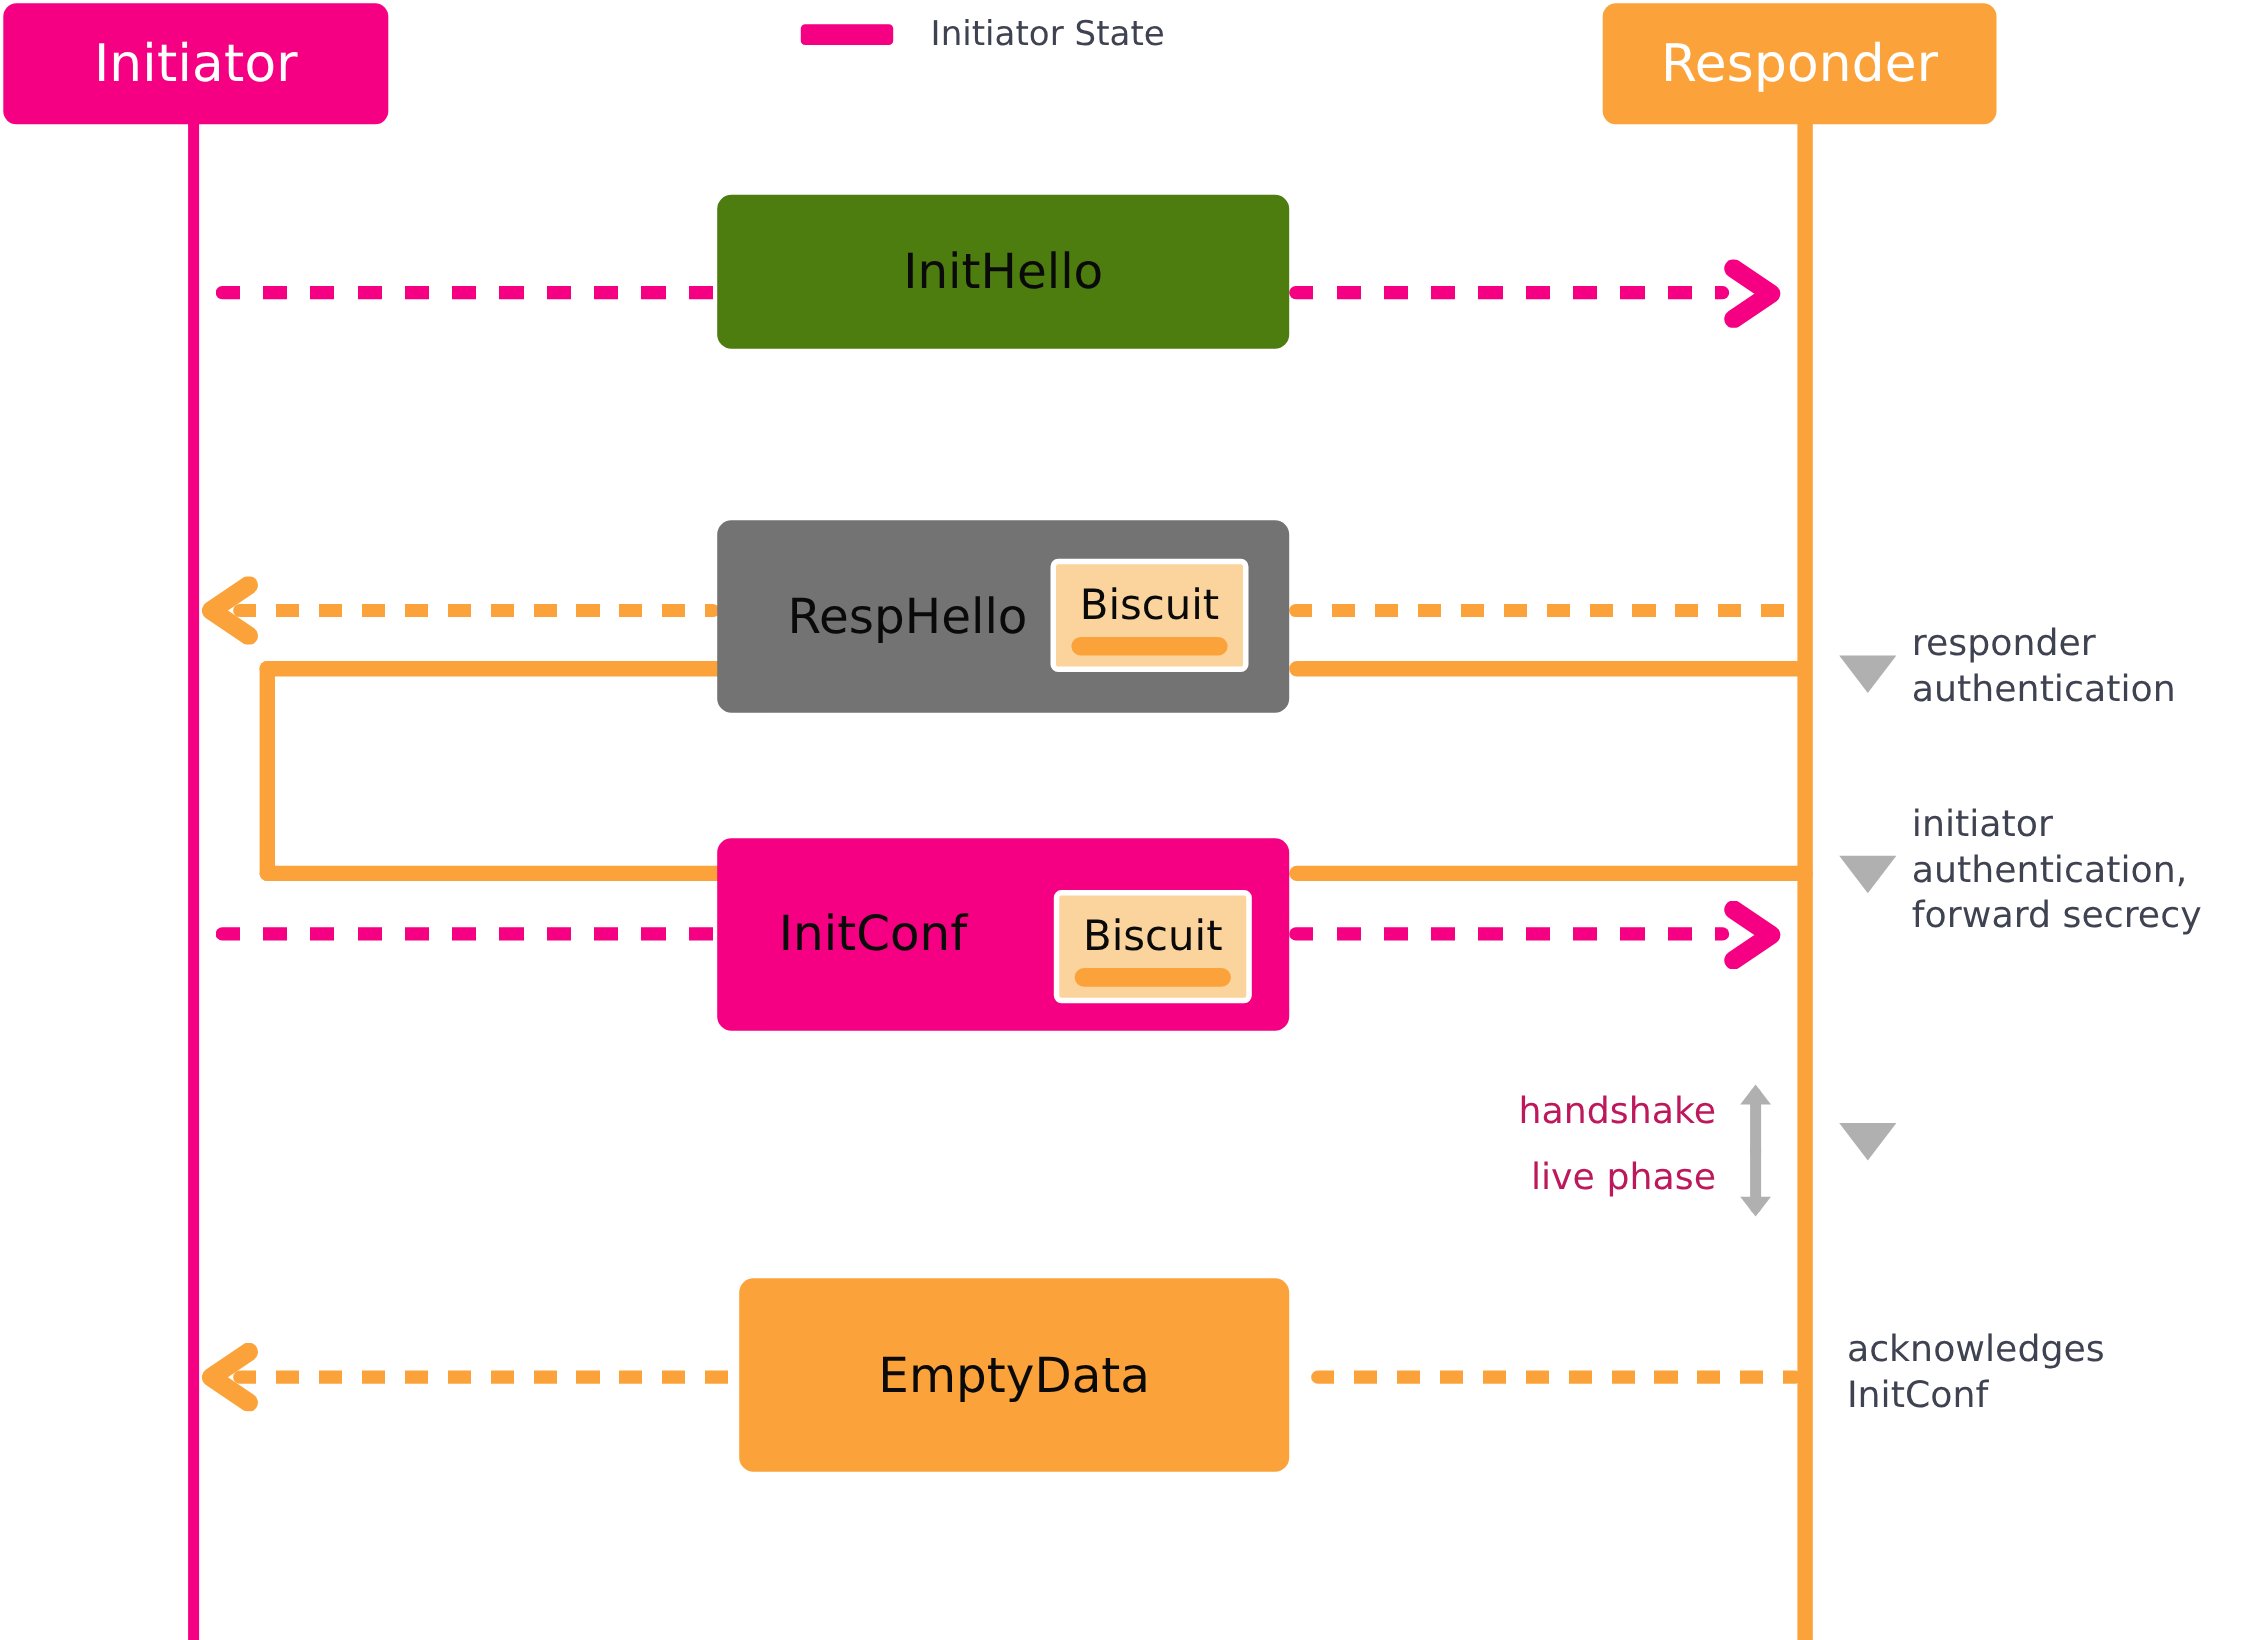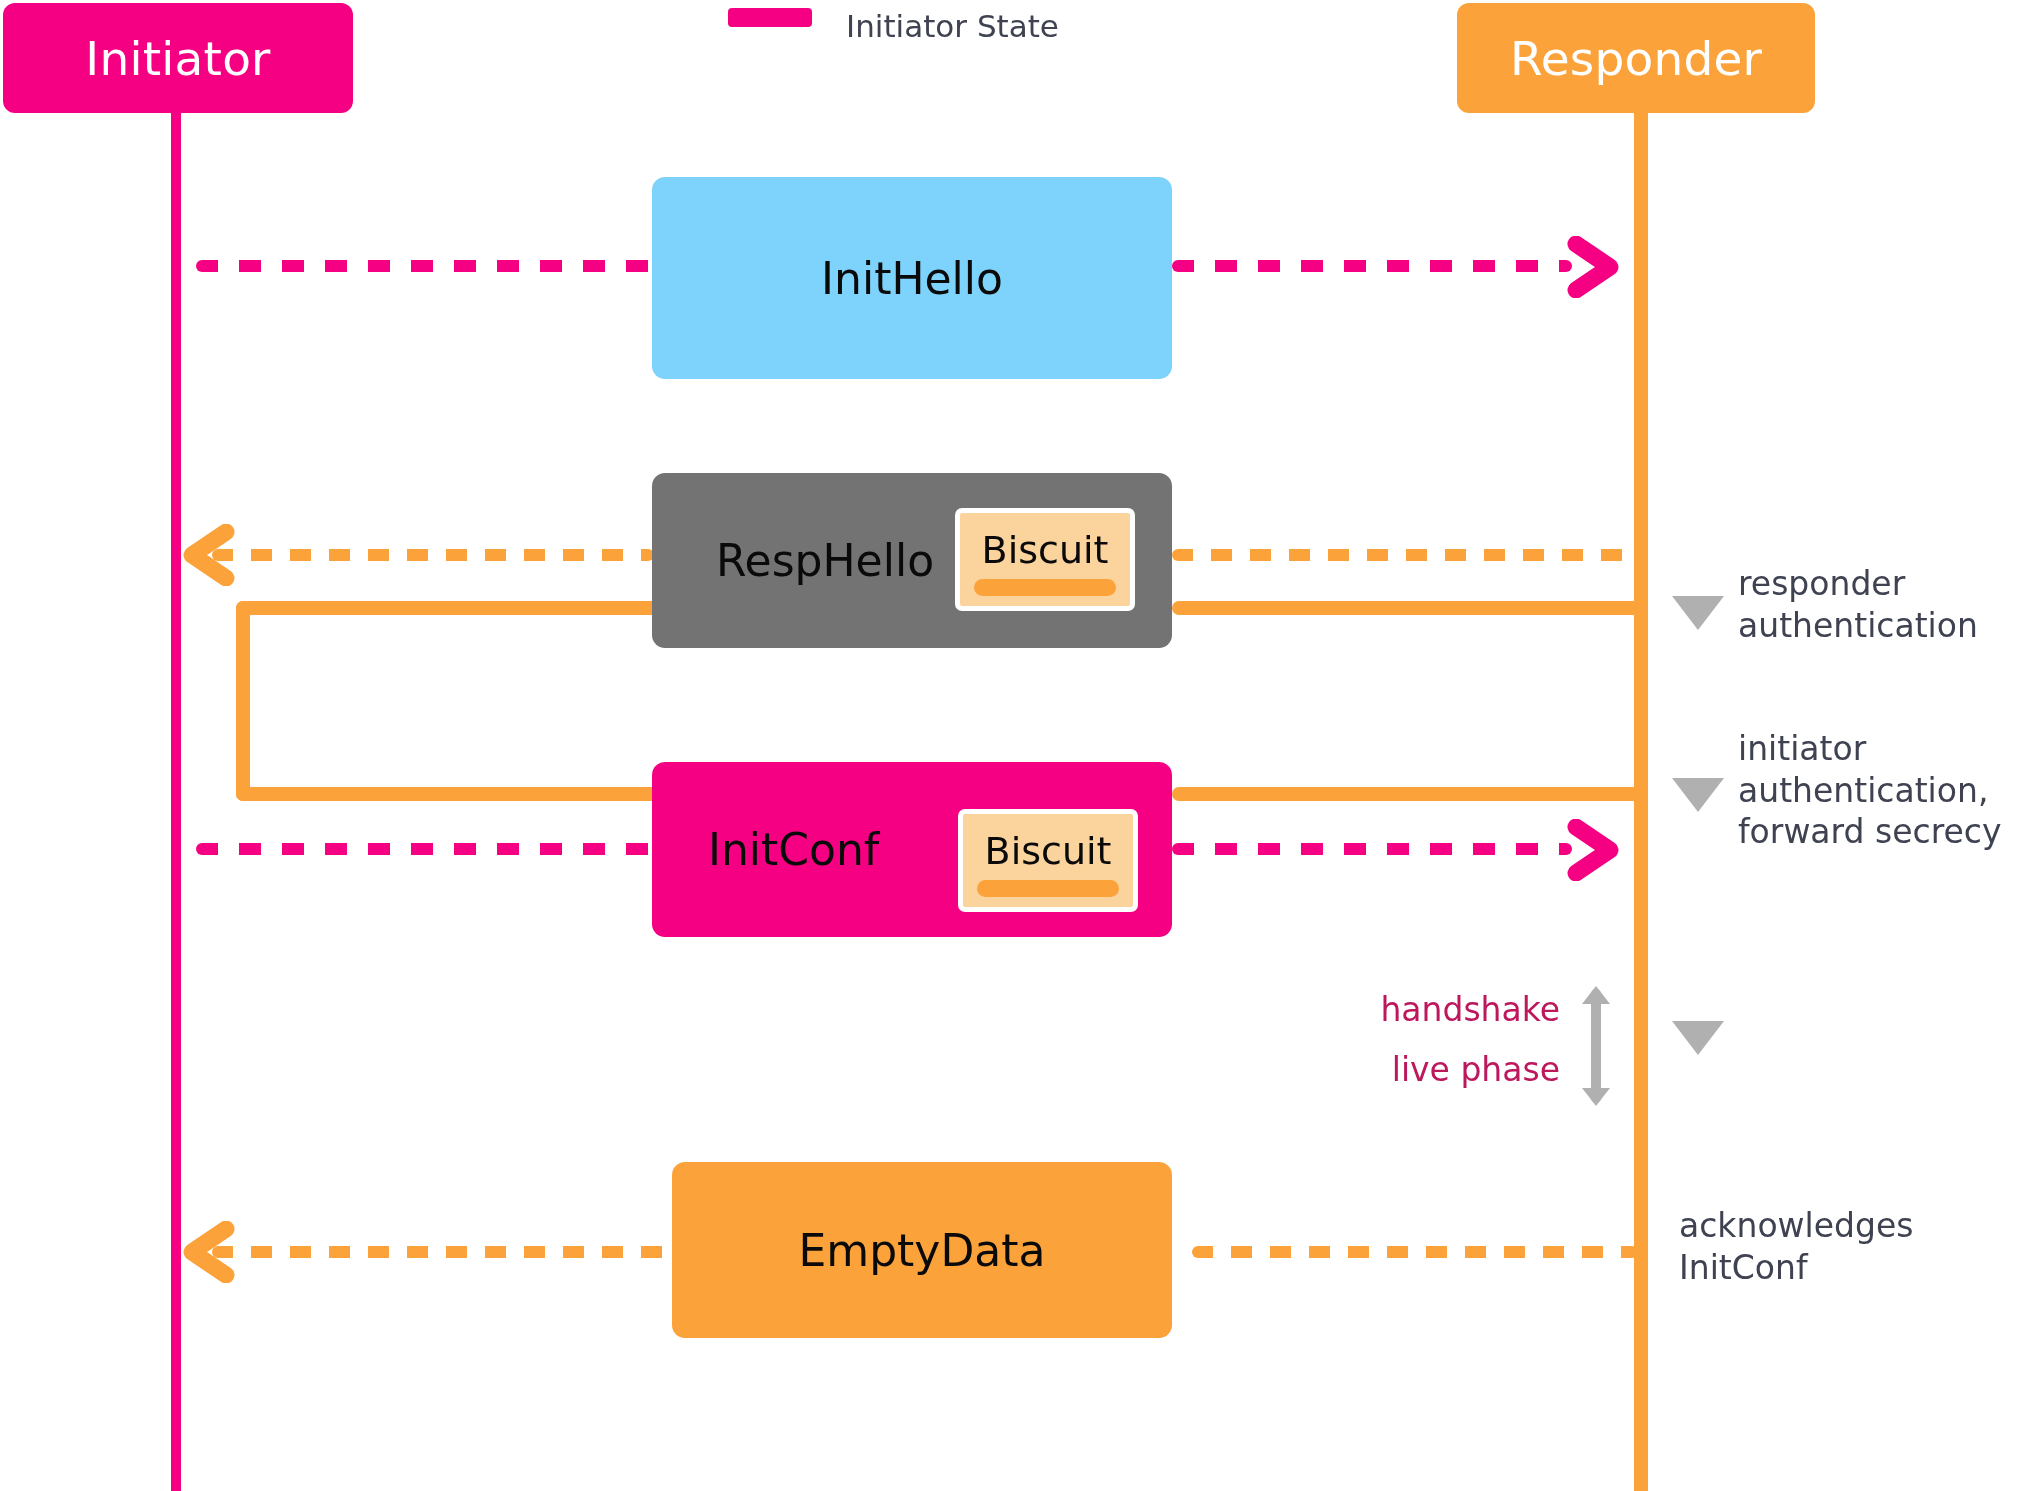--- a/index.html
+++ b/index.html
@@ -15,21 +15,21 @@
     display:flex;align-items:center;justify-content:center;
     border-radius:12px;
     color:#ffffff;
     font-size:47px;
     letter-spacing:.2px;
     font-family:"DejaVu Sans", sans-serif;
   }
 
   
   .legend{position:absolute;}
-  .legend-row{display:flex;align-items:flex-start;height:46px;}
+  .legend-row{display:flex;align-items:center;height:46px;}
   .legend-swatch{width:84px;height:19px;border-radius:4px;flex:0 0 auto;}
   .legend-label{margin-left:34px;font-size:31px;color:#3e4251;
     font-family:"DejaVu Sans", sans-serif;white-space:nowrap;}
 
   
   .msg-box{
     position:absolute;
     display:flex;align-items:center;justify-content:center;
     border-radius:13px;
     color:#0a0a0a;
@@ -115,21 +115,21 @@
       <span class="legend-swatch" style="background:#f50082;"></span>
       <span class="legend-label">Initiator State</span>
     </div>
   </div>
 
   <div class="dash pink" style="left:196px;top:260px;width:458px;"></div>
   <div class="dash pink" style="left:1172px;top:260px;width:400px;"></div>
   <svg class="chev" style="left:1566px;top:236px;" width="70" height="62" viewBox="0 0 70 62">
     <path d="M10 8 L44 31 L10 54" fill="none" stroke="#f50082" stroke-width="17" stroke-linecap="round" stroke-linejoin="round"></path>
   </svg>
-  <div class="msg-box" style="left:652px;top:177px;width:520px;height:202px;background:#7dd3fc;justify-content:center;">
+  <div class="msg-box" style="left:652px;top:177px;width:520px;height:140px;background:#4d7c0f;justify-content:center;">
     <span class="msg-label">InitHello</span>
   </div>
 
   <div class="dash orange" style="left:212px;top:549px;width:442px;"></div>
   <div class="dash orange" style="left:1172px;top:549px;width:466px;"></div>
   <svg class="chev" style="left:182px;top:524px;" width="70" height="62" viewBox="0 0 70 62">
     <path d="M44 8 L10 31 L44 54" fill="none" stroke="#fba33a" stroke-width="17" stroke-linecap="round" stroke-linejoin="round"></path>
   </svg>
 
   <div class="seg" style="left:1172px;top:601px;width:470px;height:14px;background:#fba33a;border-radius:7px;"></div>

